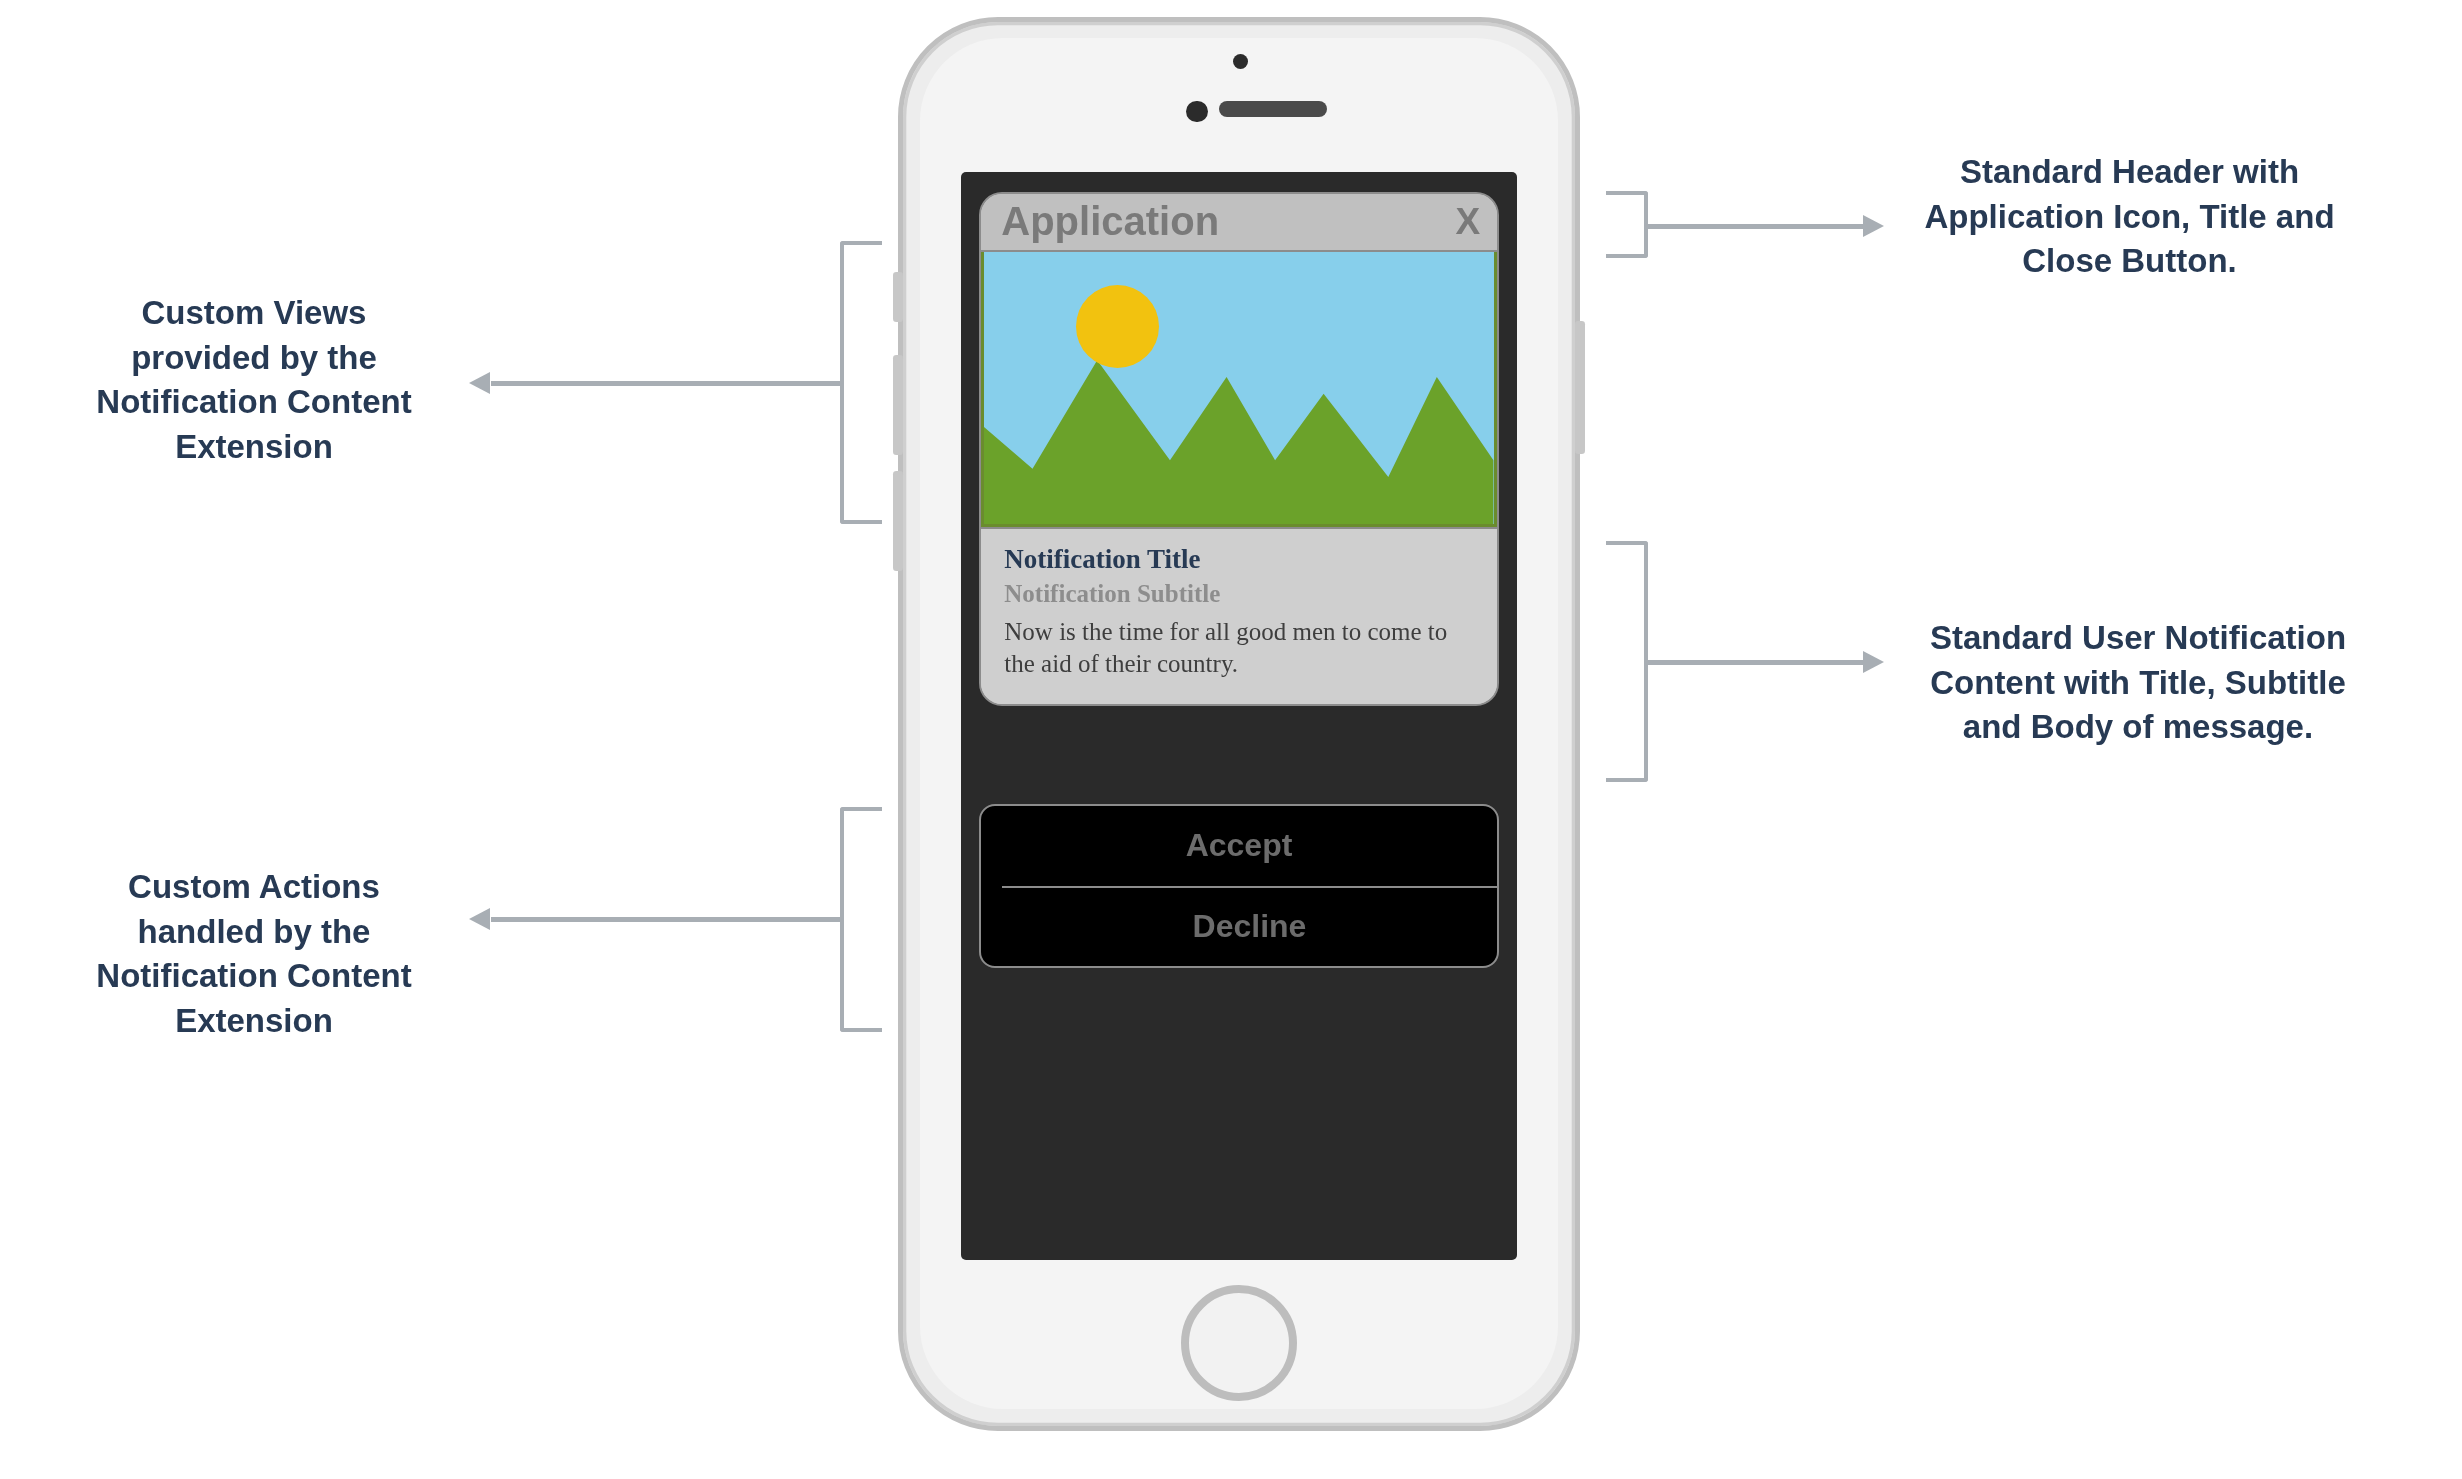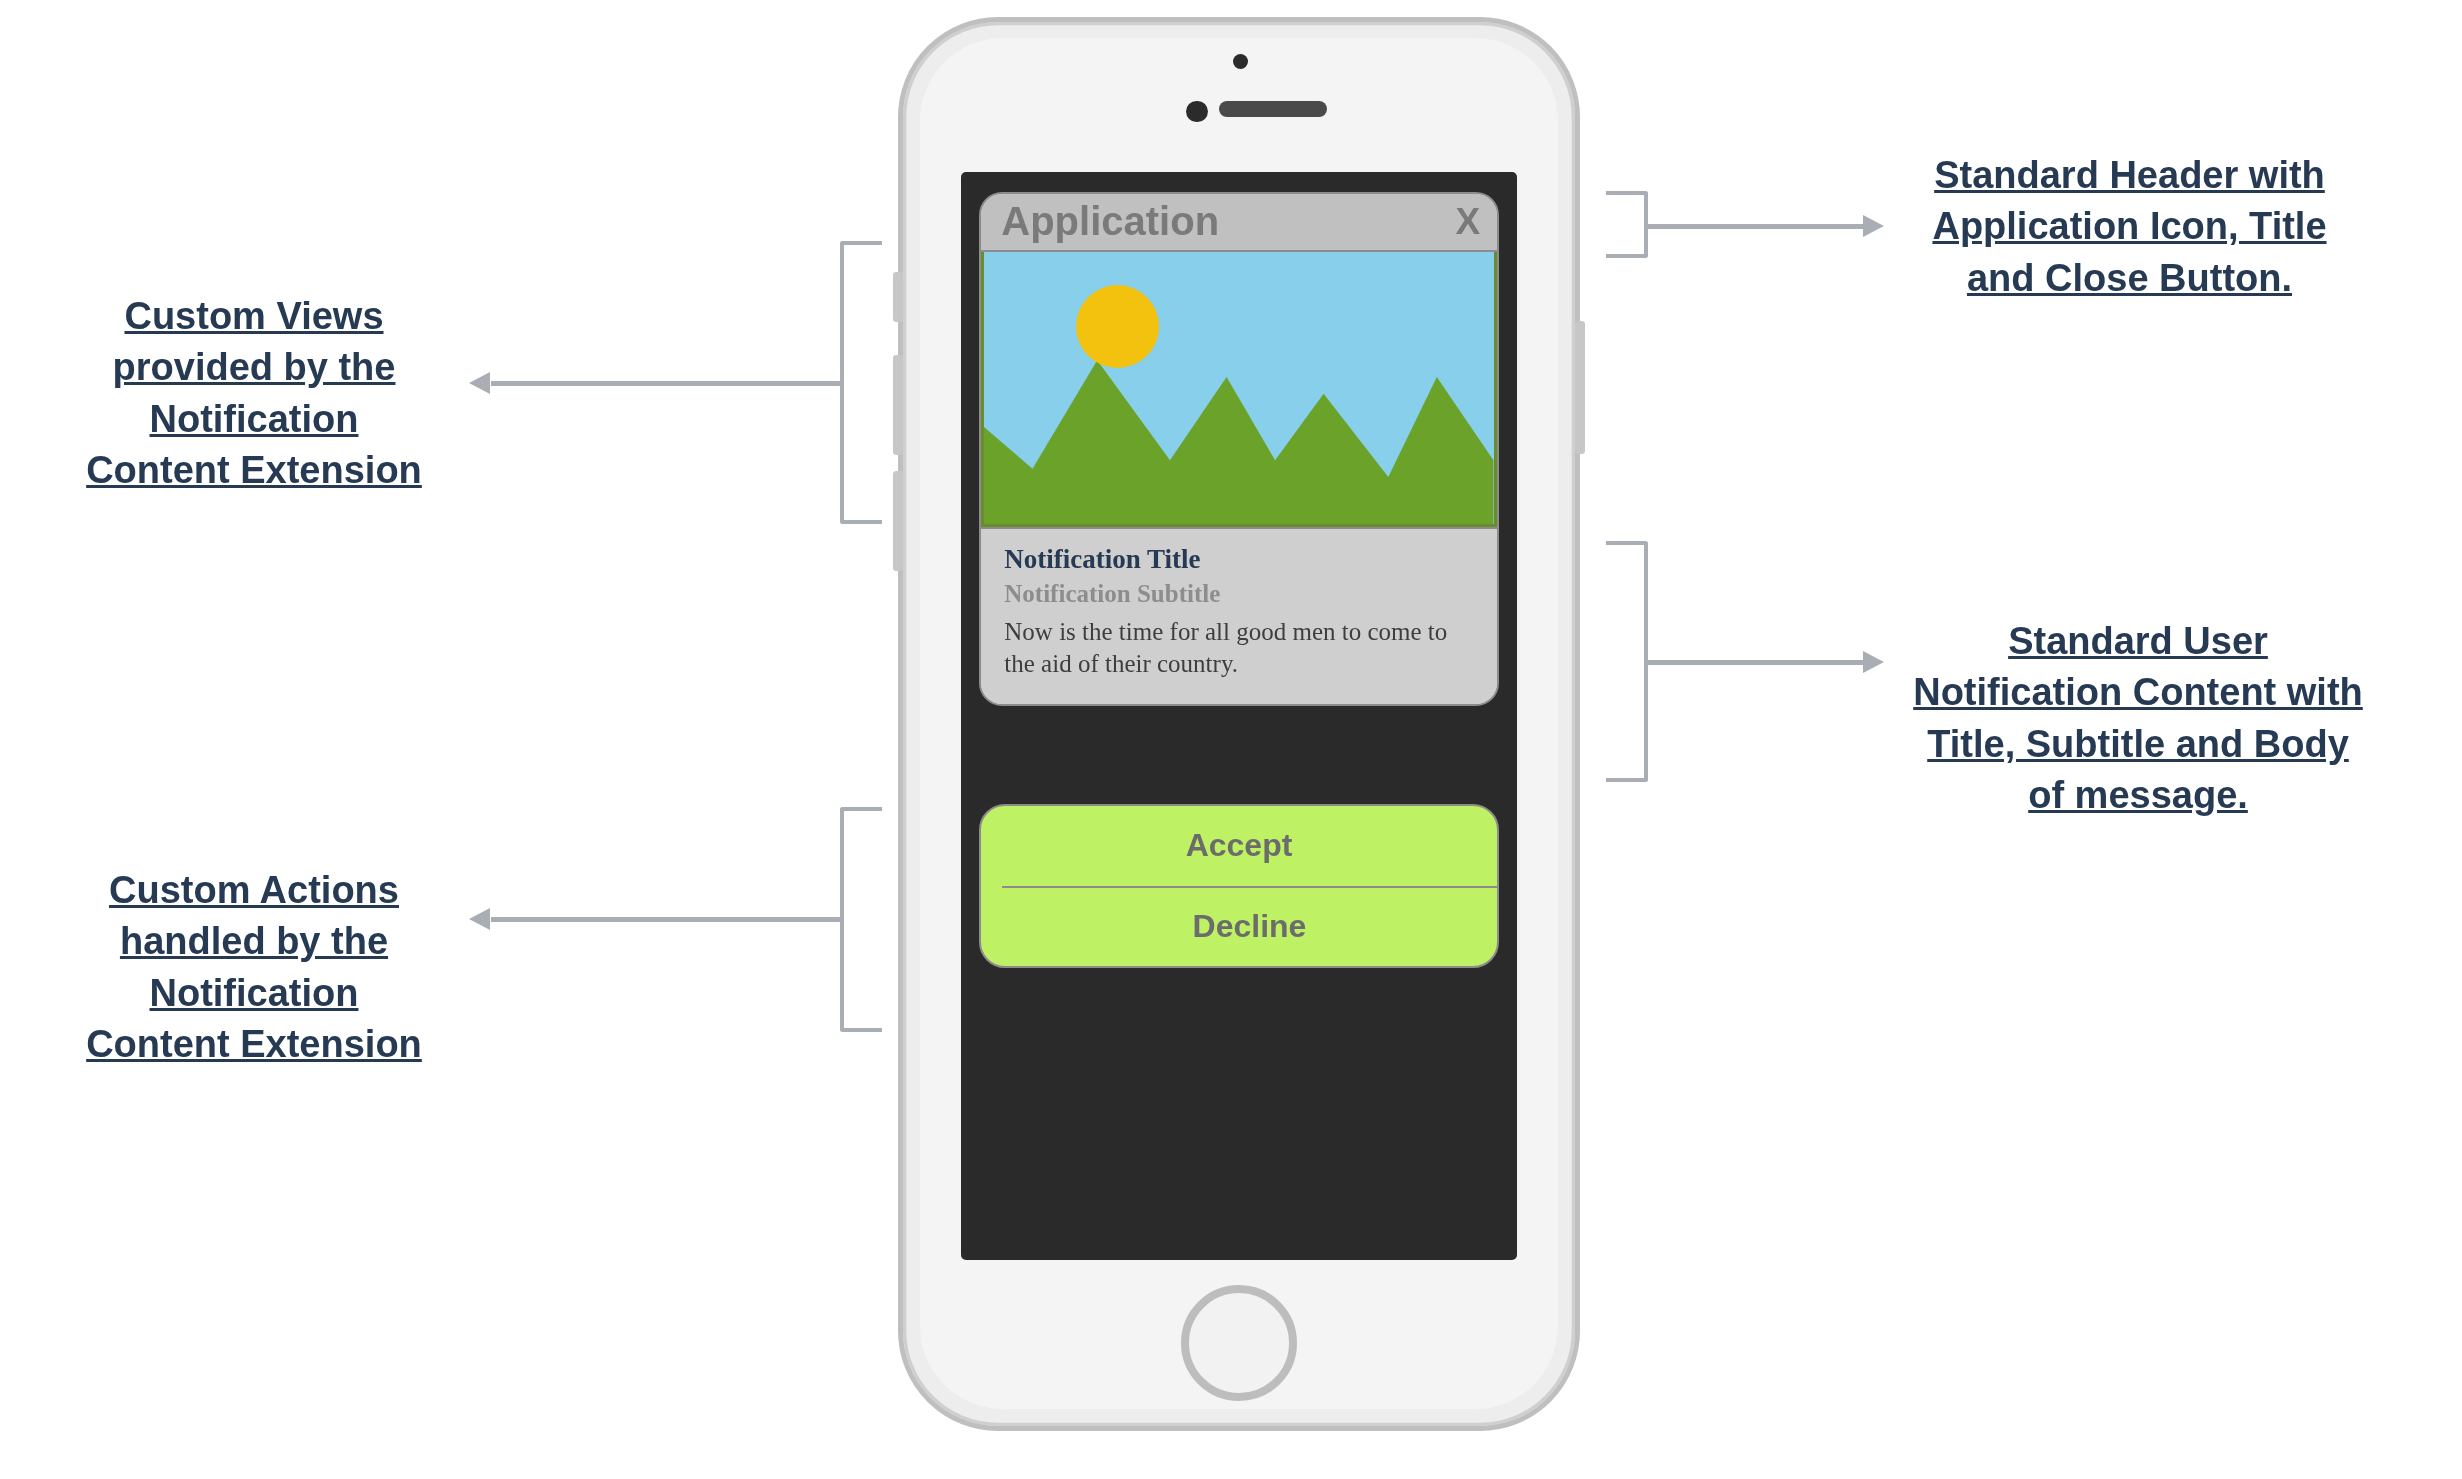--- a/index.html
+++ b/index.html
@@ -171,22 +171,22 @@
     color: #3e3e3e;
     line-height: 1.3;
   }
 
   
   .actions {
     position: absolute;
     left: 18.3px;
     right: 18.3px;
     top: 632px;
-    background: #bef264;
-    border-radius: 26px;
+    background: #000000;
+    border-radius: 16px;
     border: 2.5px solid #8c8c8c;
     overflow: hidden;
   }
   .action-btn {
     height: 80px;
     display: flex;
     align-items: center;
     justify-content: center;
     font-size: 32px;
     font-weight: 700;
@@ -194,25 +194,24 @@
   }
   .action-btn + .action-btn {
     border-top: 2.5px solid #8c8c8c;
     margin-left: 21px;
   }
 
   
   .callout {
     position: absolute;
     color: #273a54;
-    font-size: 38px;
+    font-size: 33px;
     font-weight: 700;
     line-height: 1.35;
     text-align: center;
-    text-decoration: underline;
   }
   .callout.left  { right: calc(100% - 433px); }
   .callout.right { left: 1905px; }
 
   .bracket {
     position: absolute;
     border: 4.2px solid #a8aeb4;
   }
   .bracket.left {
     border-right: none;

